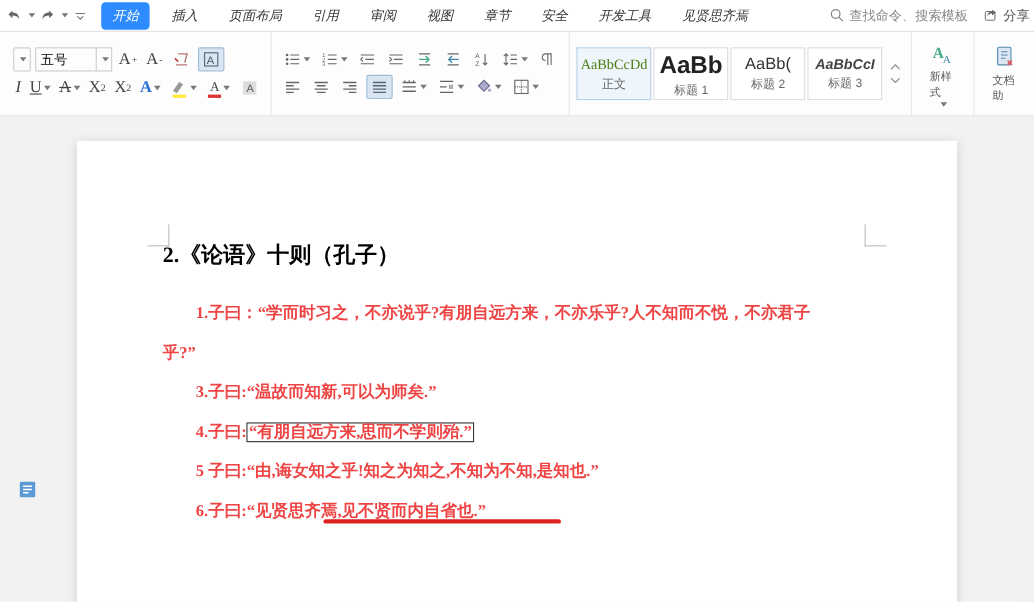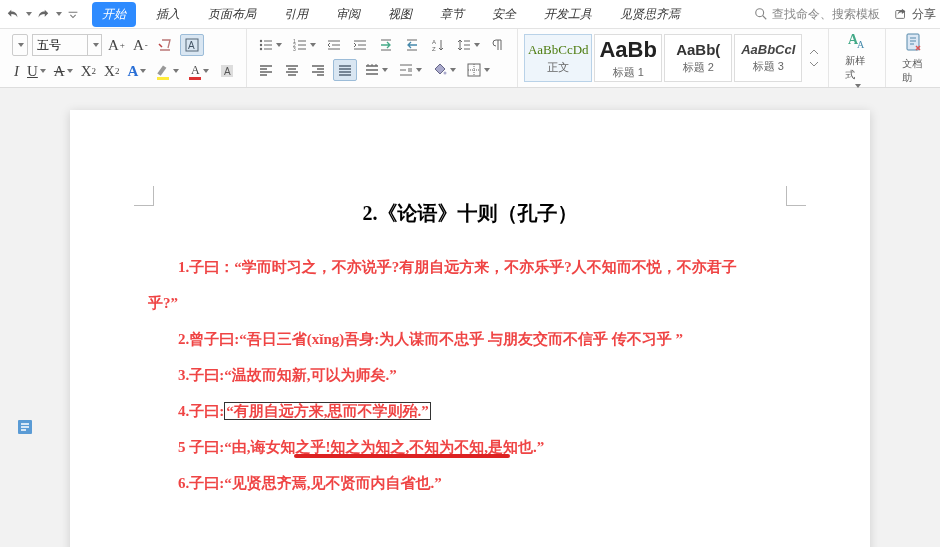--- a/index.html
+++ b/index.html
@@ -12,55 +12,55 @@
 .ur-btn { display: flex; align-items: center; padding: 2px 2px; cursor: pointer; }
 .ur-btn svg { width: 14px; height: 14px; }
 .menu-tabs { display: flex; align-items: center; margin-left: 8px; gap: 12px; }
 .menu-tab { padding: 4px 8px; color: #333; cursor: pointer; font-style: italic; }
 .menu-tab.active { background: #2e8bff; color: #fff; border-radius: 4px; padding: 4px 10px; }
 .menu-right { margin-left: auto; display: flex; align-items: flex-end; gap: 14px; color: #555; }
 .search-wrap { display: flex; align-items: center; gap: 4px; color: #888; }
 .share-wrap { display: flex; align-items: center; gap: 4px; color: #555; }
 
 
-.ribbon { display: flex; align-items: stretch; height: 60px; border-top: 1px solid #e3e3e3; border-bottom: 1px solid #ddd; background: #fdfdfd; padding: 0 4px; }
+.ribbon { display: flex; align-items: stretch; height: 78px; border-top: 1px solid #e3e3e3; border-bottom: 1px solid #ddd; background: #fdfdfd; padding: 0 4px; }
 .group { display: flex; flex-direction: column; justify-content: center; gap: 4px; padding: 0 8px; border-right: 1px solid #e6e6e6; }
 .row { display: flex; align-items: center; gap: 4px; }
 .btn { display: flex; align-items: center; justify-content: center; padding: 2px 3px; color: #555; cursor: pointer; border-radius: 2px; }
 .btn.sel { background: #d9e6f2; border: 1px solid #9cbcd8; }
 .btn svg { width: 16px; height: 16px; }
 .fontsize-box { display: flex; align-items: center; border: 1px solid #ccc; height: 22px; }
 .fontsize-box input { width: 54px; border: none; outline: none; font-size: 12px; padding: 0 4px; background: transparent; }
 .fontsize-box .dd { width: 14px; text-align: center; color: #666; border-left: 1px solid #ccc; height: 100%; display:flex;align-items:center;justify-content:center;}
 .txtbtn { font-family: "Times New Roman", serif; font-size: 15px; color: #444; padding: 0 2px; cursor: pointer; display:flex;align-items:center;}
 .txtbtn sup, .txtbtn sub { font-size: 9px; }
 .txtbtn .plus { font-size: 9px; margin-left:1px;}
 
 
 .styles { display: flex; align-items: center; padding: 4px 6px; border-right: 1px solid #e6e6e6; gap: 2px; }
 .style-card { width: 68px; height: 48px; border: 1px solid #ddd; background: #fff; display: flex; flex-direction: column; align-items: center; justify-content: center; cursor: pointer; }
 .style-card.first { border-color: #b9d2e8; background: #eef5fb; }
 .style-card .sample { font-size: 13px; color: #4d7c0f; font-family: "Times New Roman", serif; }
 .style-card .sample.big { font-size: 22px; font-weight: bold; color: #222; font-family: Arial; }
-.style-card .sample.mid { font-size: 15px; font-weight: bold; color: #333; font-family: Arial; }
+.style-card .sample.mid { font-size: 15px; font-weight: normal; color: #333; font-family: Arial; }
 .style-card .sample.ital { font-size: 13px; color: #444; font-style: italic; font-family: Arial; font-weight:bold;}
 .style-card .lbl { font-size: 11px; color: #666; margin-top: 2px; }
 .styles-more { width: 16px; height: 48px; display: flex; flex-direction: column; justify-content: center; align-items: center; color: #888; gap: 6px; margin-left: 2px; }
 
 .big-btn { display: flex; flex-direction: column; align-items: center; justify-content: center; padding: 2px 8px; gap: 2px; cursor: pointer; color: #555; }
 .big-btn svg { width: 24px; height: 24px; }
 .big-btn .lbl { font-size: 10px; color: #555; font-family: Liberation Serif, serif; }
 
 
 .workspace { position: relative; height: calc(547px - 88px); background: #f2f2f2; overflow: hidden; display: flex; justify-content: center; }
 .page { width: 800px; background: #fff; margin-top: 22px; box-shadow: 0 2px 10px rgba(0,0,0,0.15); position: relative; height: 600px; }
 .page-inner { padding: 90px 78px 20px 78px; }
 .corner-tl { position: absolute; top: 76px; left: 64px; width: 20px; height: 20px; border-left: 1px solid #bbb; border-top: 1px solid #bbb; transform: rotate(180deg);}
 .corner-tr { position: absolute; top: 76px; right: 64px; width: 20px; height: 20px; border-right: 1px solid #bbb; border-top: 1px solid #bbb; transform: rotate(180deg);}
-.doc-title { text-align: center; font-family: SimSun, serif; font-size: 20px; font-weight: bold; color: #000; margin-bottom: 22px; }
+.doc-title { text-align: left; font-family: SimSun, serif; font-size: 20px; font-weight: bold; color: #000; margin-bottom: 22px; }
 .para { font-family: SimSun, serif; font-size: 15px; line-height: 2.4; color: #ef4444; font-weight: bold; }
 .para.indent { text-indent: 2em; }
 .hl { border: 1px solid #333; padding: 0 1px; position: relative; }
 .redline { position: absolute; left: 224px; top: 344px; width: 216px; height: 4px; background: #d22; border-radius: 2px; }
 .side-icon { position: absolute; left: 16px; top: 330px; width: 18px; height: 18px; }
 .colorbar { width: 12px; height: 3px; margin-top: -1px;}
 .dd-tri { width:0;height:0;border-left:3px solid transparent;border-right:3px solid transparent;border-top:4px solid #777; margin-left:2px;}
 </style>
 </head>
 <body>
@@ -355,21 +355,20 @@
       <rect x="2" y="2" width="14" height="14" rx="1" fill="#5a9bd5"></rect>
       <path d="M5 6h8M5 9h8M5 12h5" stroke="#fff" stroke-width="1.3"></path>
     </svg>
   <div class="page">
     <div class="corner-tl"></div>
     <div class="corner-tr"></div>
     <div class="page-inner">
       <div class="doc-title">2.《论语》十则（孔子）</div>
       <div class="para" style="text-indent:2em">1.子曰：“学而时习之，不亦说乎?有朋自远方来，不亦乐乎?人不知而不悦，不亦君子</div>
       <div class="para">乎?”</div>
-      <div class="para indent">2.曾子曰:“吾日三省(xǐng)吾身:为人谋而不忠乎 与朋友交而不信乎  传不习乎 ”</div>
       <div class="para indent">3.子曰:“温故而知新,可以为师矣.”</div>
       <div class="para indent">
         <span>4.子曰:</span><span class="hl">“有朋自远方来,思而不学则殆.”</span>
       </div>
       <div class="para indent">5 子曰:“由,诲女知之乎!知之为知之,不知为不知,是知也.”</div>
       <div class="para indent">6.子曰:“见贤思齐焉,见不贤而内自省也.”</div>
     </div>
     <div class="redline"></div>
   </div>
 </div>

